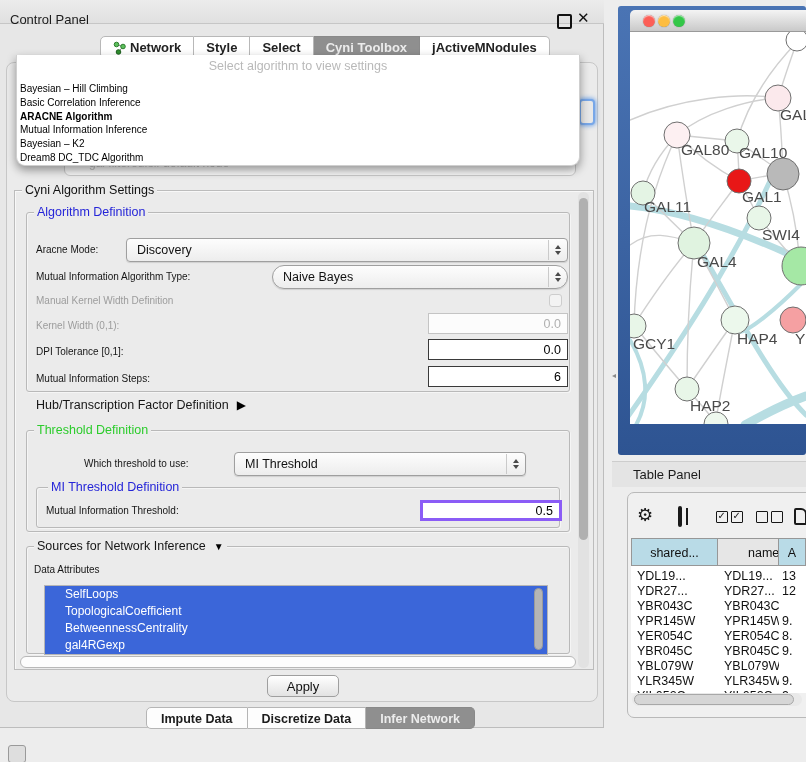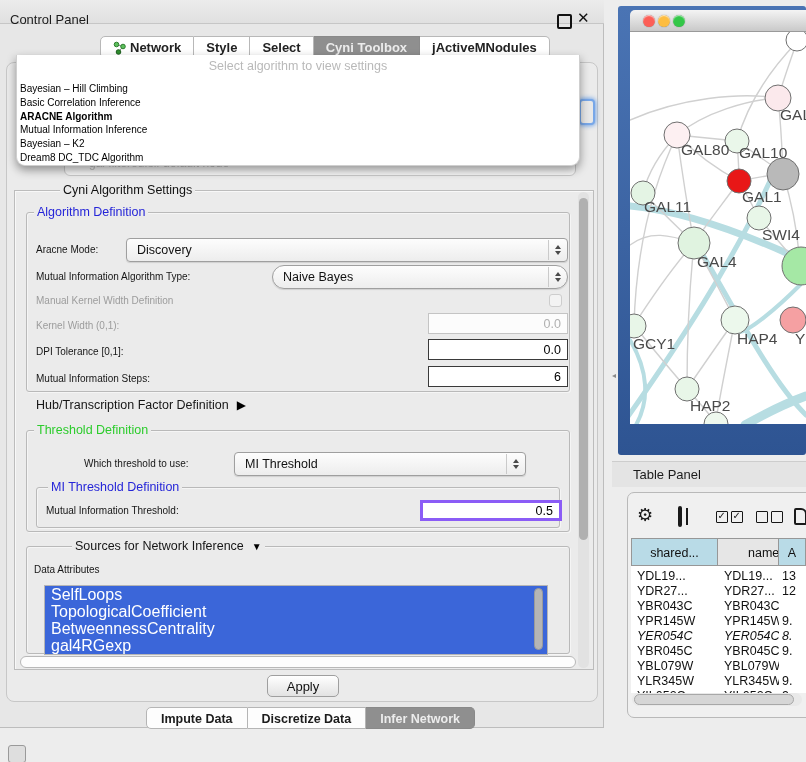--- a/index.html
+++ b/index.html
@@ -43,21 +43,21 @@
       box-shadow:0 4px 10px rgba(0,0,0,.4);z-index:50;box-sizing:border-box;}
   #algo-placeholder{left:0;top:4px;width:100%;text-align:center;font-size:12.5px;color:#b9b9b9;}
   #algo-items{left:3px;top:27px;width:558px;}
   .algo-item{font-size:10px;line-height:13.8px;color:#000;white-space:nowrap;}
   .algo-item.bold{font-weight:bold;}
 
   
   #settings-panel{left:14px;top:190px;width:580px;height:480px;background:#ebebeb;
       border:1px solid #bcbcbc;box-shadow:inset 1px 1px 0 #f8f8f8;box-sizing:border-box;}
   .group-title{font-size:12.5px;background:#ebebeb;padding:0 3px;z-index:3;white-space:nowrap;}
-  .gt-black{color:#111;margin-left:38px;}
+  .gt-black{color:#111;}
   .gt-blue{color:#2525d8;}
   .gt-green{color:#2ccc2c;}
   .groupbox{border:1px solid #b9b9b9;box-shadow:inset 1px 1px 0 #f5f5f5, 1px 1px 0 #f5f5f5;border-radius:3px;box-sizing:border-box;}
   .lbl{font-size:10px;font-weight:normal;color:#161616;white-space:nowrap;}
   .lbl.dis{color:#9c9c9c;}
 
   .combo{background:linear-gradient(#fdfdfd,#ededed);border:1px solid #9f9f9f;border-radius:4px;box-sizing:border-box;
          font-size:12.5px;color:#111;box-shadow:0 1px 1px rgba(0,0,0,.12);}
   .combo .val{position:absolute;left:10px;top:0;bottom:0;display:flex;align-items:center;}
   .spin{position:absolute;right:1px;top:1px;bottom:1px;width:17px;border-left:1px solid #cacaca;
@@ -71,21 +71,21 @@
   .field.mid{border:3px solid #8b5cf6;color:#000;}
 
   #mk-checkbox{left:549px;top:294px;width:13px;height:13px;border:1.5px solid #cdcdcd;border-radius:3px;background:#f3f3f3;box-sizing:border-box;}
 
   .disclosure{font-size:12.5px;color:#161616;display:flex;align-items:center;gap:8px;}
   .tri-right{font-size:12px;color:#000;}
   .tri-down{font-size:10px;color:#000;}
 
   
   #sources-list{left:44px;top:585px;width:504px;height:70px;background:#fff;border:1px solid #b5b5b5;box-sizing:border-box;overflow:hidden;}
-  .src-item{height:17px;line-height:17px;background:#3b66d9;color:#fff;font-size:16px;padding-left:6px;}
+  .src-item{height:17px;line-height:17px;background:#3b66d9;color:#fff;font-size:12px;padding-left:20px;}
   #sources-vsb{left:534px;top:588px;width:9px;height:62px;background:#b5b5b5;border-radius:5px;border:1px solid #9a9a9a;box-sizing:border-box;}
 
   
   #settings-vsb-track{left:578px;top:192px;width:11px;height:476px;background:#e2e2e2;border-radius:6px;}
   #settings-vsb-thumb{left:579px;top:198px;width:9px;height:342px;background:#b0b0b0;border-radius:5px;}
   #settings-hsb{left:20px;top:656px;width:556px;height:12px;background:#fdfdfd;border:1px solid #b8b8b8;border-radius:7px;box-sizing:border-box;}
 
   
   #apply-btn{left:267px;top:675px;width:72px;height:22px;background:linear-gradient(#ffffff,#e2e2e2);
       border:1px solid #9f9f9f;border-radius:5px;font-size:13px;color:#111;display:flex;align-items:center;justify-content:center;box-sizing:border-box;}
@@ -360,21 +360,21 @@
     <div class="tr" style="top: 61px;">
       <div class="td" style="width: 87px; padding-left: 6px;">YBR043C</div>
       <div class="td" style="width: 61px; padding-left: 6px;">YBR043C</div>
       <div class="td" style="width: 27px; padding-left: 3px;"></div>
     </div>
     <div class="tr" style="top: 76px;">
       <div class="td" style="width: 87px; padding-left: 6px;">YPR145W</div>
       <div class="td" style="width: 61px; padding-left: 6px;">YPR145W</div>
       <div class="td" style="width: 27px; padding-left: 3px;">9.</div>
     </div>
-    <div class="tr" style="top: 91px; font-style: italic;">
+    <div class="tr" style="top: 91px;">
       <div class="td" style="width: 87px; padding-left: 6px;">YER054C</div>
       <div class="td" style="width: 61px; padding-left: 6px;">YER054C</div>
       <div class="td" style="width: 27px; padding-left: 3px;">8.</div>
     </div>
     <div class="tr" style="top: 106px;">
       <div class="td" style="width: 87px; padding-left: 6px;">YBR045C</div>
       <div class="td" style="width: 61px; padding-left: 6px;">YBR045C</div>
       <div class="td" style="width: 27px; padding-left: 3px;">9.</div>
     </div>
     <div class="tr" style="top: 121px;">

